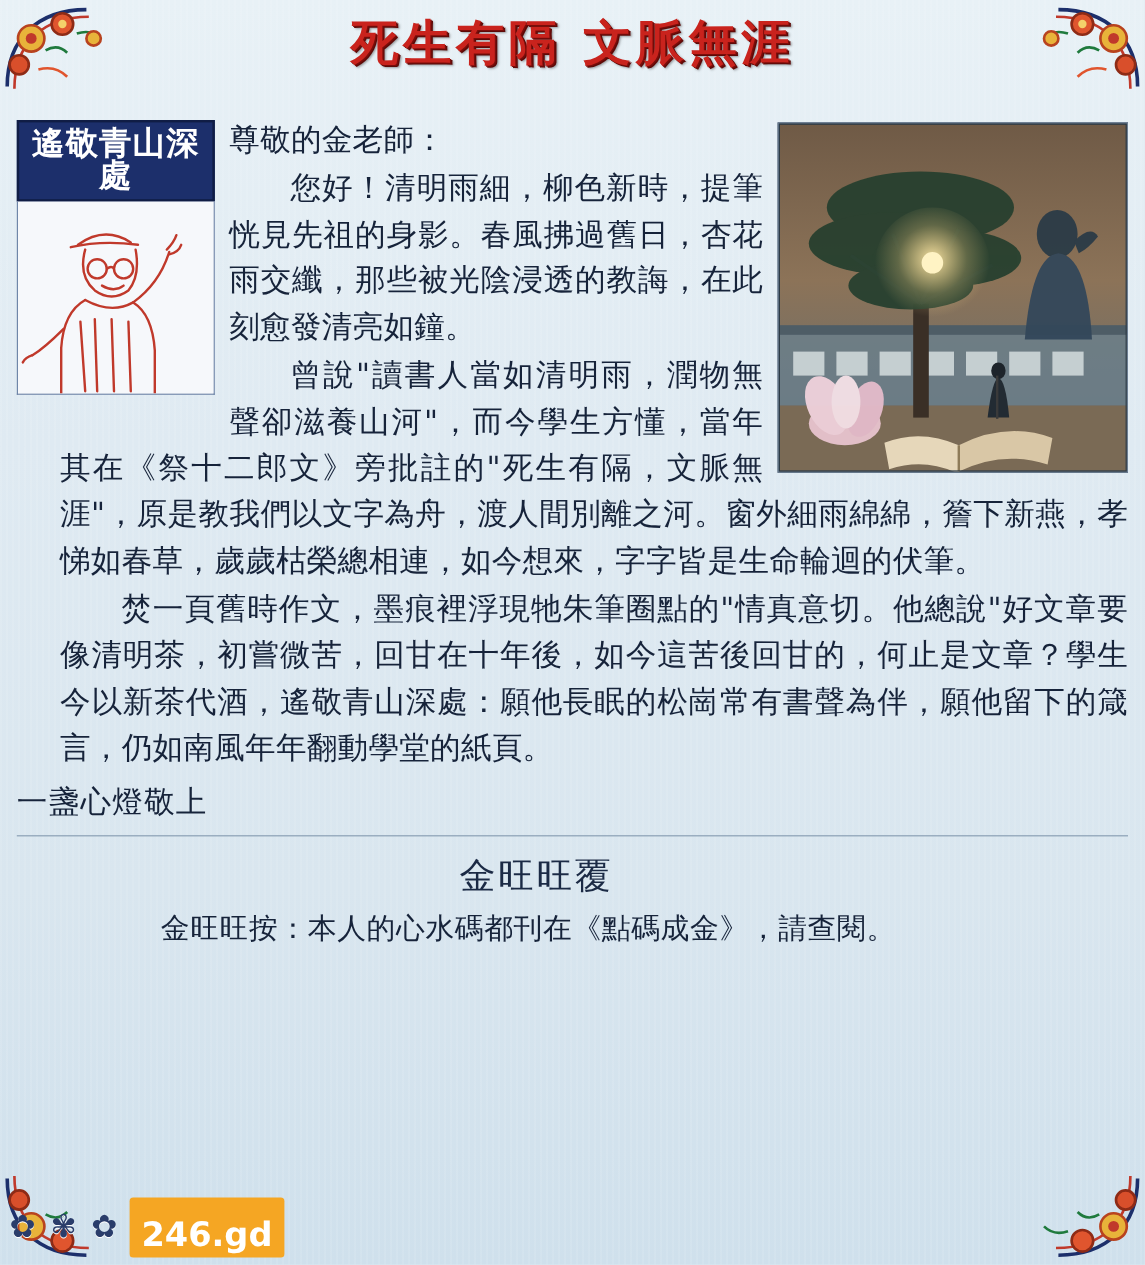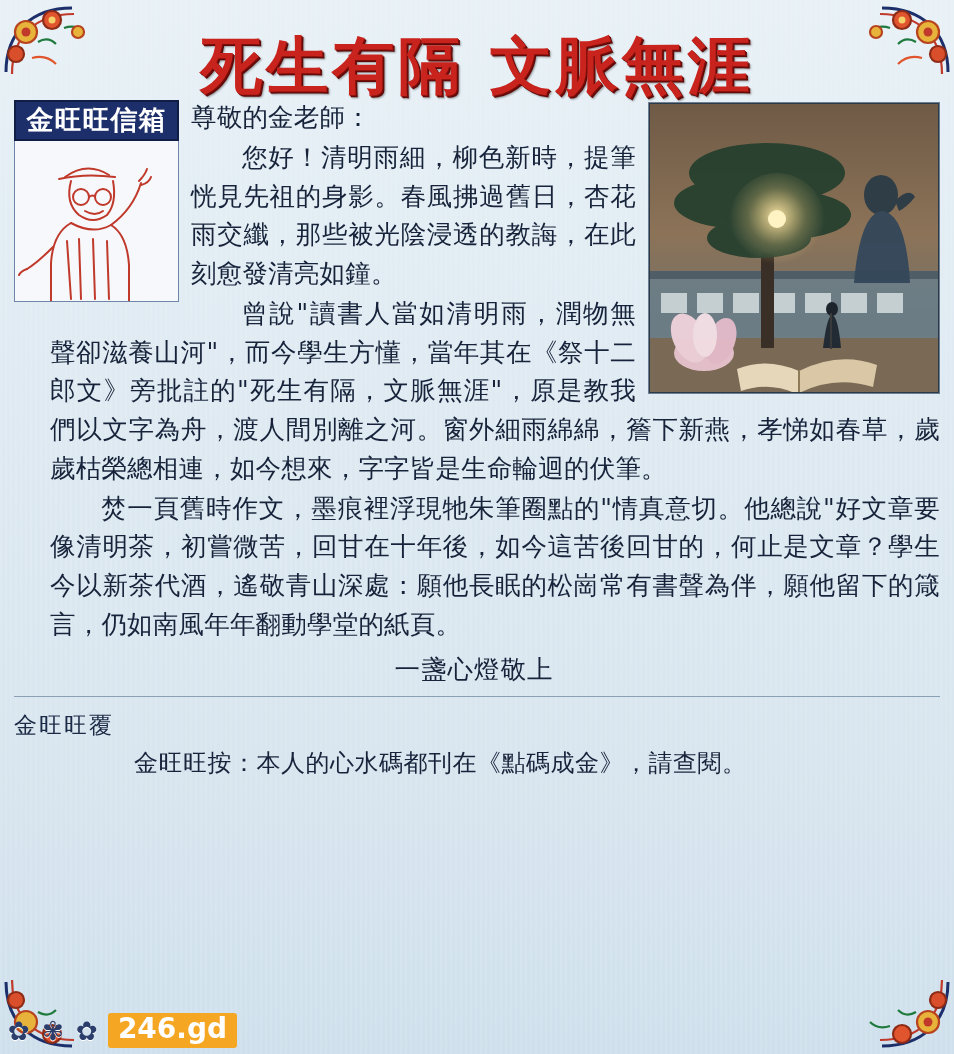--- a/index.html
+++ b/index.html
@@ -36,29 +36,28 @@
   .headline-wrap{
     position:relative;
     text-align:center;
     margin:6px 0 4px 0;
     height:78px;
   }
   .headline{
     display:inline-block;
     font-family:"DejaVu Serif","Liberation Serif",serif;
     font-weight:bold;
-    font-size:62px;
+    font-size:40px;
     letter-spacing:4px;
     color:#c9231d;
     text-shadow:
       1px 1px 0 #7a0d0a,
       2px 2px 0 #5d0a08,
       3px 3px 2px rgba(0,0,0,.35);
     line-height:1;
-    margin-top:19px;
   }
 
   
   .content{
     position:relative;
     color:#16233a;
   }
 
   
   .logo-block{
@@ -105,21 +104,21 @@
     font-family:"DejaVu Serif","Liberation Serif",serif;
     font-size:25.5px;
     line-height:1.52;
     color:#16233a;
     text-align:justify;
     letter-spacing:.2px;
   }
   .letter p{margin:0 0 1px 0;}
   .indent{text-indent:2em;padding-left:36px;}
   .sign{
-    text-align:center;
+    text-align:left;
     font-family:"DejaVu Serif","Liberation Serif",serif;
     font-size:25.5px;
     margin-top:6px;
     margin-right:6px;
     letter-spacing:1px;
   }
 
   .divider{
     clear:both;
     border:none;
@@ -132,22 +131,22 @@
     font-family:"DejaVu Serif","Liberation Serif",serif;
     font-size:24px;
     line-height:1.62;
     letter-spacing:2px;
     color:#1b2a45;
     text-align:justify;
   }
   .reply p{margin:0 0 2px 0;}
   .reply .indent{text-indent:2em;}
   .reply-sign{
-    text-align:left;
-    font-size:23px;
+    text-align:center;
+    font-size:30px;
     letter-spacing:2px;
     margin-top:10px;
     margin-right:60px;
     color:#1b2a45;
   }
 
   .footnote{
     clear:both;
     font-family:"DejaVu Serif","Liberation Serif",serif;
     font-size:24px;
@@ -167,21 +166,21 @@
   .wm-icons{
     font-size:26px;color:#2a3d6b;letter-spacing:2px;
     text-shadow:0 1px 0 #fff;
   }
   .wm-text{
     background:#f5a623;
     color:#ffffff;
     font-family:"DejaVu Sans","Liberation Sans",sans-serif;
     font-weight:bold;
     font-size:28px;
-    padding:1px 10px 3px 10px;
+    padding:16px 10px 3px 10px;
     border-radius:3px;
     line-height:1.1;
   }
 </style>
 </head>
 <body>
 
 <div id="page">
 
   <div class="corner tl">
@@ -322,21 +321,21 @@
         <g>
           <path d="M150 268 q40 -20 78 -6 l-4 22 q-38 -12 -74 6 z" fill="#d9c7a6"></path>
           <path d="M150 268 q-32 -14 -62 -2 l4 22 q30 -10 58 4 z" fill="#e6d7ba"></path>
           <path d="M150 268 l0 24" stroke="#8e7b58" stroke-width="2"></path>
         </g>
         <rect width="290" height="290" fill="none" stroke="#2b3a46" stroke-width="2"></rect>
       </svg>
     </div>
 
     <div class="logo-block">
-      <div class="logo-title">金旺旺信箱</div>
+      <div class="logo-title">遙敬青山深處</div>
       <div class="logo-img">
         <svg width="163" height="160" viewBox="0 0 163 160">
           <rect width="163" height="160" fill="#f6f8fb"></rect>
           <g fill="none" stroke="#c0392b" stroke-width="2" stroke-linecap="round">
 
             <path d="M50 36 q22 -16 44 -2"></path>
             <path d="M44 38 q26 -6 56 -2"></path>
 
             <path d="M56 40 q-6 22 8 34 q14 10 28 0 q10 -12 6 -34"></path>
 

